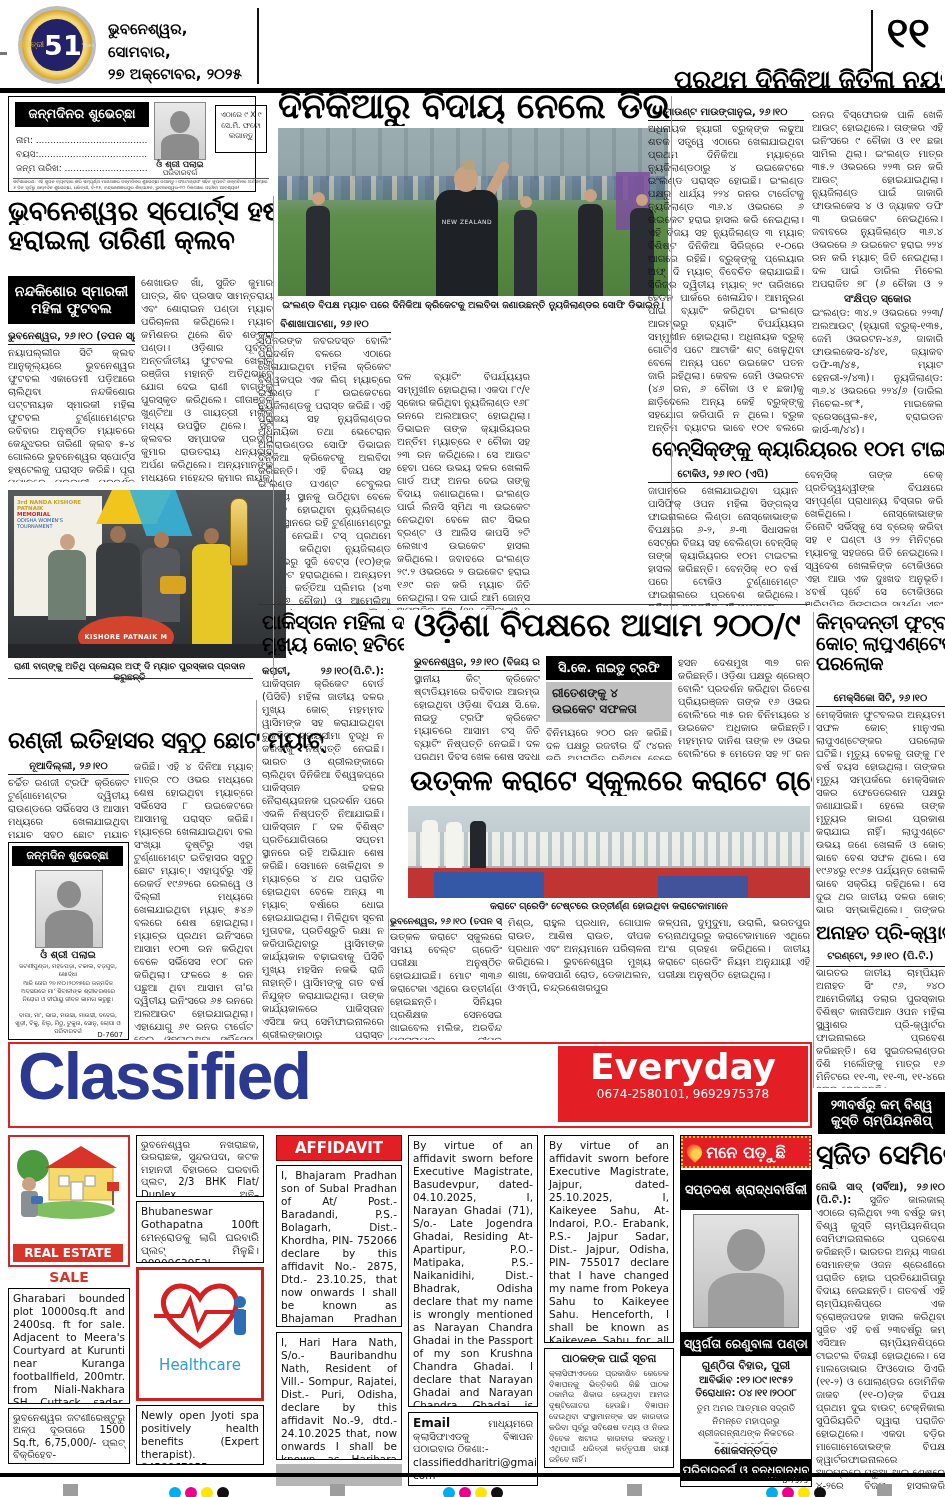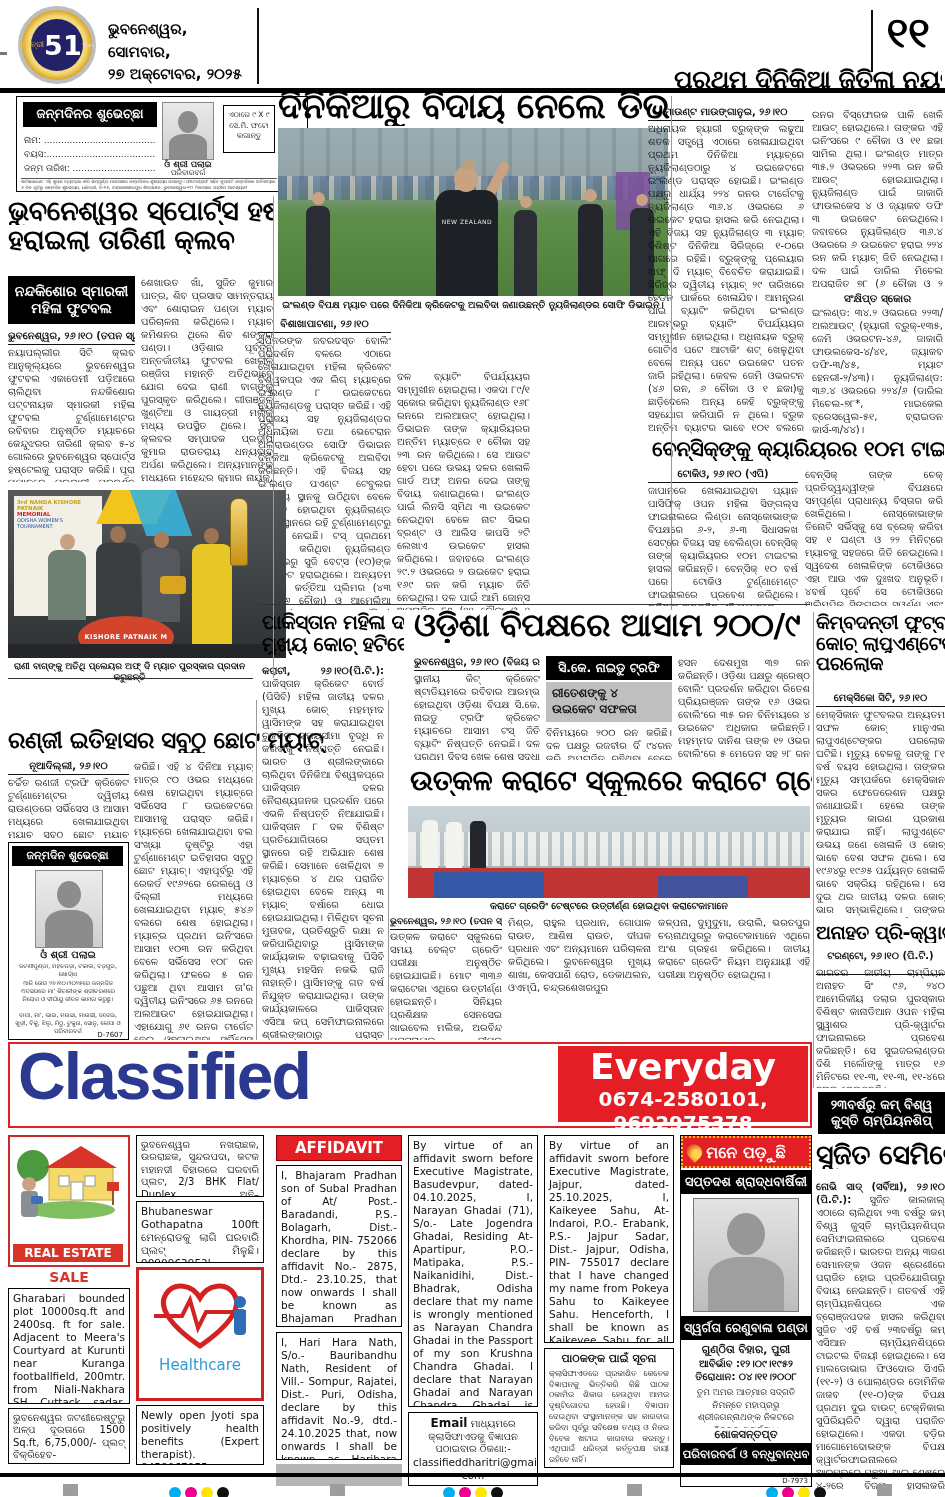--- a/index.html
+++ b/index.html
@@ -42,21 +42,21 @@
   </div>
   <div class="abs b" style="left:108px;top:18px;width:146px;font-size:15px;line-height:1.5;color:#000">
     <div>ଭୁବନେଶ୍ୱର, ସୋମବାର,</div>
     <div>୨୭ ଅକ୍ଟୋବର, ୨୦୨୫</div>
   </div>
   <div class="abs" style="left:257px;top:8px;width:2px;height:76px;background:#111"></div>
   <div class="abs" style="left:871px;top:10px;width:2px;height:62px;background:#111"></div>
   <div class="abs hl ct" style="left:876px;top:10px;width:64px;font-size:42px">୧୧</div>
   <div class="abs" style="left:0;top:88px;width:945px;height:5px;background:#000"></div>
 
-  <div class="abs box" style="left:16px;top:96px;width:292px;height:96px">
+  <div class="abs box" style="left:8px;top:96px;width:248px;height:96px">
     <div class="bb" style="position:absolute;left:6px;top:5px;width:134px;height:25px;font-size:13px">
       <span>ଜନ୍ମଦିନର ଶୁଭେଚ୍ଛା</span>
     </div>
     <div class="abs" style="left:7px;top:38px;width:132px;font-size:9px;overflow:hidden;white-space:nowrap">ନାମ: ..........................................</div>
     <div class="abs" style="left:7px;top:52px;width:132px;font-size:9px;overflow:hidden;white-space:nowrap">ବୟସ:.........................................</div>
     <div class="abs" style="left:7px;top:66px;width:132px;font-size:9px;overflow:hidden;white-space:nowrap">ଜନ୍ମ ତାରିଖ: ................................</div>
     <div class="abs ph" style="left:145px;top:5px;width:50px;height:56px;background:linear-gradient(180deg,#e9e9e9,#cfcfcf);border:1px solid #888">
       <div class="sil" style="left:15px;top:8px;width:20px;height:22px"></div>
       <div class="sil2" style="left:6px;top:31px;width:38px;height:25px"></div>
     </div>
@@ -205,38 +205,38 @@
 
   <div class="abs hl" style="left:816px;top:612px;width:129px;font-size:19px">
     <div style="white-space:nowrap;overflow:hidden">କିମ୍ବଦନ୍ତୀ ଫୁଟ୍‌ବଲ</div>
     <div style="white-space:nowrap;overflow:hidden">କୋଚ୍ ଲାପୁଏଣ୍ଟେଙ୍କ</div>
     <div style="white-space:nowrap;overflow:hidden">ପରଲୋକ</div>
   </div>
   <div class="abs dl" style="left:816px;top:692px;width:129px;border-bottom:1px solid #111;padding-bottom:2px">ମେକ୍ସିକୋ ସିଟି, ୨୬।୧୦</div>
   <div class="abs bt" style="left:816px;top:708px;width:129px;height:210px">ମେକ୍ସିକାନ ଫୁଟବଲର ଅନ୍ୟତମ ସଫଳ କୋଚ୍ ମାନୁଏଲ ଲାପୁଏଣ୍ଟେଙ୍କର ପରଲୋକ ଘଟିଛି। ମୃତ୍ୟୁ ବେଳକୁ ତାଙ୍କୁ ୮୧ ବର୍ଷ ବୟସ ହୋଇଥିଲା। ତାଙ୍କର ମୃତ୍ୟୁ ସମ୍ପର୍କରେ ମେକ୍ସିକାନ ସକର ଫେଡେରେଶନ ପକ୍ଷରୁ ଜଣାଯାଇଛି। ହେଲେ ତାଙ୍କ ମୃତ୍ୟୁର କାରଣ ପ୍ରକାଶ କରାଯାଇ ନାହିଁ। ଲାପୁଏଣ୍ଟେ ଉଭୟ ଜଣେ ଖେଳାଳି ଓ କୋଚ୍ ଭାବେ ବେଶ ସଫଳ ଥିଲେ। ସେ ୧୯୬୪ରୁ ୧୯୬୫ ପର୍ଯ୍ୟନ୍ତ ଖେଳାଳି ଭାବେ ସକ୍ରିୟ ରହିଥିଲେ। ସେ ଦୁଇ ଥର ଜାତୀୟ ଦଳର କୋଚ୍ ଭାର ସମ୍ଭାଳିଥିଲେ। ତାଙ୍କର ଦ୍ୱିତୀୟ କାର୍ଯ୍ୟକାଳରେ ମେକ୍ସିକୋ ୧୯୯୮ ବିଶ୍ୱକପରେ ରାଉଣ୍ଡ ଅଫ୍-୧୬ ପର୍ଯ୍ୟାୟରେ ପହଞ୍ଚିଥିଲା। କ୍ଲବ ସ୍ତରରେ ସେ ୫ ଲିଗ୍ ଟାଇଟଲ ଜିତିଥିଲେ।</div>
 
   <div class="abs hl" style="left:816px;top:922px;width:129px;font-size:19px;white-space:nowrap;overflow:hidden">ଅନାହତ ପ୍ରି-କ୍ୱାର୍ଟରରେ</div>
-  <div class="abs dl" style="left:816px;top:950px;width:129px;border-bottom:1px solid #111;padding-bottom:12px">ଟରଣ୍ଟୋ, ୨୬।୧୦ (ପି.ଟି.)</div>
+  <div class="abs dl" style="left:816px;top:950px;width:129px;border-bottom:1px solid #111;padding-bottom:4px">ଟରଣ୍ଟୋ, ୨୬।୧୦ (ପି.ଟି.)</div>
   <div class="abs bt" style="left:816px;top:966px;width:129px;height:122px">ଭାରତର ଜାତୀୟ ଚାମ୍ପିୟନ ଅନାହତ ସିଂ ୯୬, ୨୪୦ ଆମେରିକୀୟ ଡଲାର ପୁରସ୍କାର ବିଶିଷ୍ଟ କାନାଡିଆନ ଓପନ ମହିଳା ସ୍କ୍ୱାଶର ପ୍ରି-କ୍ୱାର୍ଟର ଫାଇନାଲରେ ପ୍ରବେଶ କରିଛନ୍ତି। ସେ ସୁଇଜରଲାଣ୍ଡର ଦିଶି ମର୍ଲୋଙ୍କୁ ମାତ୍ର ୧୬ ମିନିଟରେ ୧୧-୩, ୧୧-୩, ୧୧-୪ରେ ହରାଇ ଦେଇଛନ୍ତି।</div>
 
   <div class="abs bb" style="left:818px;top:1092px;width:127px;height:42px;font-size:13px">
     <span>୨୩ବର୍ଷରୁ କମ୍ ବିଶ୍ୱ</span>
     <span>କୁସ୍ତି ଚାମ୍ପିୟନଶିପ୍</span>
   </div>
   <div class="abs hl" style="left:816px;top:1140px;width:129px;font-size:27px;white-space:nowrap;overflow:hidden">ସୁଜିତ ସେମିରେ</div>
   <div class="abs bt" style="left:816px;top:1180px;width:129px;height:310px">
     <span class="b">ନୋଭି ସାଦ୍ (ସର୍ବିଆ), ୨୬।୧୦ (ପି.ଟି.):</span>
     <span>ସୁଜିତ କାଲକାଲ୍ ଏଠାରେ ଚାଲିଥିବା ୨୩ ବର୍ଷରୁ କମ୍ ବିଶ୍ୱ କୁସ୍ତି ଚାମ୍ପିୟନଶିପ୍‌ର ସେମିଫାଇନାଲରେ ପ୍ରବେଶ କରିଛନ୍ତି। ଭାରତର ଅନ୍ୟ ୩ଜଣ ସେମାନଙ୍କ ଓଜନ ଶ୍ରେଣୀରେ ପରାଜିତ ହୋଇ ପ୍ରତିଯୋଗିତାରୁ ବିଦାୟ ନେଇଛନ୍ତି। ଗତବର୍ଷ ଏହି ଚାମ୍ପିୟନଶିପ୍‌ରେ ଏକ ବ୍ରୋଞ୍ଜପଦକ ହାସଲ କରିଥିବା ସୁଜିତ ଏହି ବର୍ଷ ୨୩ବର୍ଷରୁ କମ୍ ଏସିଆନ ଚାମ୍ପିୟନଶିପ୍‌ରେ ଟାଇଟଲ ବିଜୟୀ ହୋଇଥିଲେ। ସେ ମାଲଡୋଭାର ଫିଓଦୋର ସିଏରି (୧୧-୨) ଓ ପୋଲାଣ୍ଡର ଡୋମିନିକ ଜାକବ (୧୧-୦)ଙ୍କ ବିପକ୍ଷ ପ୍ରଥମ ଦୁଇ ବାଉଟ୍ ଟେକ୍ନିକାଲ ସୁପିରିୟରିଟି ଦ୍ୱାରା ପରାଜିତ ହୋଇଥିଲେ। ଏକଦା ବଡ଼ିର ମାଗୋମେଦୋଭଙ୍କ ବିପକ୍ଷ କ୍ୱାର୍ଟରଫାଇନାଲରେ ଆରମ୍ଭରେ ପଛୁଆ ଥାଇ ଶେଷରେ ୪-୨ରେ ବିଜୟ ହାସଲକରି ସେମିଫାଇନାଲରେ ପ୍ରବେଶ କରିଥିଲେ।</span>
   </div>
 
   <div class="abs" style="left:8px;top:1042px;width:804px;height:86px;border:2.5px solid #e31e24;box-sizing:border-box;background:#fff">
     <div style="position:absolute;left:8px;top:-6px;font-family:'Liberation Sans','DejaVu Sans',sans-serif;font-weight:bold;font-size:66px;color:#2b3990;letter-spacing:-2px">Classified</div>
     <div style="position:absolute;right:2px;top:2px;width:250px;height:76px;background:#e31e24;color:#fff;text-align:center">
       <div style="font-weight:bold;font-size:36px;line-height:1.15">Everyday</div>
-      <div style="font-weight:bold;font-size:20px">0674-2580101, 9692975378</div>
+      <div style="font-weight:normal;font-size:12px">0674-2580101, 9692975378</div>
     </div>
   </div>
 
   <div class="abs" style="left:8px;top:1135px;width:122px;height:132px;border:2.5px solid #cc2a2a;box-sizing:border-box;background:#fff">
     <svg width="116" height="90" viewBox="0 0 116 90" style="display:block;margin:1px auto">
       <circle cx="22" cy="28" r="16" fill="#4c9a3f"></circle>
       <rect x="38" y="28" width="64" height="34" fill="#f5d96b" stroke="#caa23a"></rect>
       <polygon points="34,30 70,8 106,30" fill="#d8342a"></polygon>
       <rect x="48" y="38" width="10" height="10" fill="#fff" stroke="#999"></rect>
       <rect x="74" y="38" width="10" height="10" fill="#fff" stroke="#999"></rect>
@@ -291,42 +291,42 @@
   <div class="abs ad" style="left:276px;top:1332px;width:126px;height:128px">
     <span>I, Hari Hara Nath, S/o.- Bauribandhu Nath, Resident of Vill.- Sompur, Rajatei, Dist.- Puri, Odisha, declare by this affidavit No.-9, dtd.- 24.10.2025 that, now onwards I shall be known as Harihara Nath for all future purposes.</span>
     
   </div>
   <div class="abs" style="left:276px;top:1464px;width:126px;height:22px;background:#b5b5b5"></div>
 
   <div class="abs ad" style="left:408px;top:1135px;width:130px;height:272px">
     <span>By virtue of an affidavit sworn before Executive Magistrate, Basudevpur, dated- 04.10.2025, I, Narayan Ghadai (71), S/o.- Late Jogendra Ghadai, Residing At- Apartipur, P.O.- Matipaka, P.S.- Naikanidihi, Dist.- Bhadrak, Odisha declare that my name is wrongly mentioned as Narayan Chandra Ghadai in the Passport of my son Krushna Chandra Ghadai. I declare that Narayan Ghadai and Narayan Chandra Ghadai is same and one person.</span>
     
   </div>
-  <div class="abs ad ct" style="left:408px;top:1412px;width:130px;height:74px;text-align:center;font-size:10px">
+  <div class="abs ad ct" style="left:408px;top:1412px;width:130px;height:74px;font-size:10px">
     <span class="b" style="font-size:12px">Email</span>
     <span>ମାଧ୍ୟମରେ କ୍ଲାସିଫାଏଡକୁ ବିଜ୍ଞାପନ ପଠାଇବାର ଠିକଣା:-</span>
     <div style="font-size:10.5px">classifieddharitri@gmail. com</div>
   </div>
 
   <div class="abs ad" style="left:544px;top:1135px;width:130px;height:208px">
     <span>By virtue of an affidavit sworn before Executive Magistrate, Jajpur, dated- 25.10.2025, I, Kaikeyee Sahu, At- Indaroi, P.O.- Erabank, P.S.- Jajpur Sadar, Dist.- Jajpur, Odisha, PIN- 755017 declare that I have changed my name from Pokeya Sahu to Kaikeyee Sahu. Henceforth, I shall be known as Kaikeyee Sahu for all purposes.</span>
     
     
   </div>
   <div class="abs ad" style="left:544px;top:1348px;width:130px;height:120px;font-size:8px;line-height:1.35">
     <div class="ct b" style="font-size:11px;margin-bottom:2px">ପାଠକଙ୍କ ପାଇଁ ସୂଚନା</div>
     <span>କ୍ଲାସିଫାଏଡରେ ପ୍ରକାଶିତ କେତେକ ବିଜ୍ଞାପନକୁ ଭିତ୍ତିକରି କିଛି ପାଠକ ଠକାମିର ଶିକାର ହେଉଥିବା ଆମର ଦୃଷ୍ଟିଗୋଚର ହେଉଛି। ବିଜ୍ଞାପନ ଦେଇଥିବା ସଂସ୍ଥାମାନଙ୍କ ସହ କାରବାର କରିବା ପୂର୍ବରୁ ସବିଶେଷ ତଥ୍ୟ ଓ ନିଜର ବିବେକ ଖଟାଇ କାରବାର କରନ୍ତୁ। ଏଥିପାଇଁ ଧରିତ୍ରୀ କର୍ତ୍ତୃପକ୍ଷ ଦାୟୀ ରହିବେ ନାହିଁ।</span>
   </div>
 
   <div class="abs" style="left:680px;top:1135px;width:132px;height:352px;border:1px solid #000;box-sizing:border-box">
     <div style="position:relative;height:32px;background:#e31e24;border:2px dotted #f5c518;box-sizing:border-box;display:flex;align-items:center;justify-content:center">
       <span style="position:absolute;left:4px;top:6px;width:15px;height:16px;background:radial-gradient(circle at 50% 70%,#ffd24d 30%,#e8542a 75%);border-radius:50% 50% 50% 0;transform:rotate(-45deg)"></span>
       <span style="color:#fff;font-weight:bold;font-size:16px">ମନେ ପଡ଼ୁଛି</span>
     </div>
-    <div class="bb" style="height:24px;font-size:13px;margin-top:2px">
+    <div class="bb" style="height:40px;font-size:13px;margin-top:2px">
       <span>ସପ୍ତଦଶ ଶ୍ରାଦ୍ଧବାର୍ଷିକୀ</span>
     </div>
     <div class="ph" style="position:relative;width:104px;height:112px;margin:4px auto 0;background:linear-gradient(180deg,#e3e3e3,#bdbdbd);border:1px solid #777">
       <div class="sil" style="left:33px;top:14px;width:38px;height:42px;background:#979797"></div>
       <div class="sil2" style="left:14px;top:58px;width:76px;height:54px;background:#9f9f9f"></div>
     </div>
     <div class="bb" style="height:24px;font-size:12.5px;margin-top:4px">
       <span>ସ୍ୱର୍ଗତା ରେଣୁବାଳା ପଣ୍ଡା</span>
     </div>
     <div class="ct b" style="font-size:11px;margin-top:3px">ଗୁଣ୍ଠିତା ବିହାର, ପୁରୀ</div>

